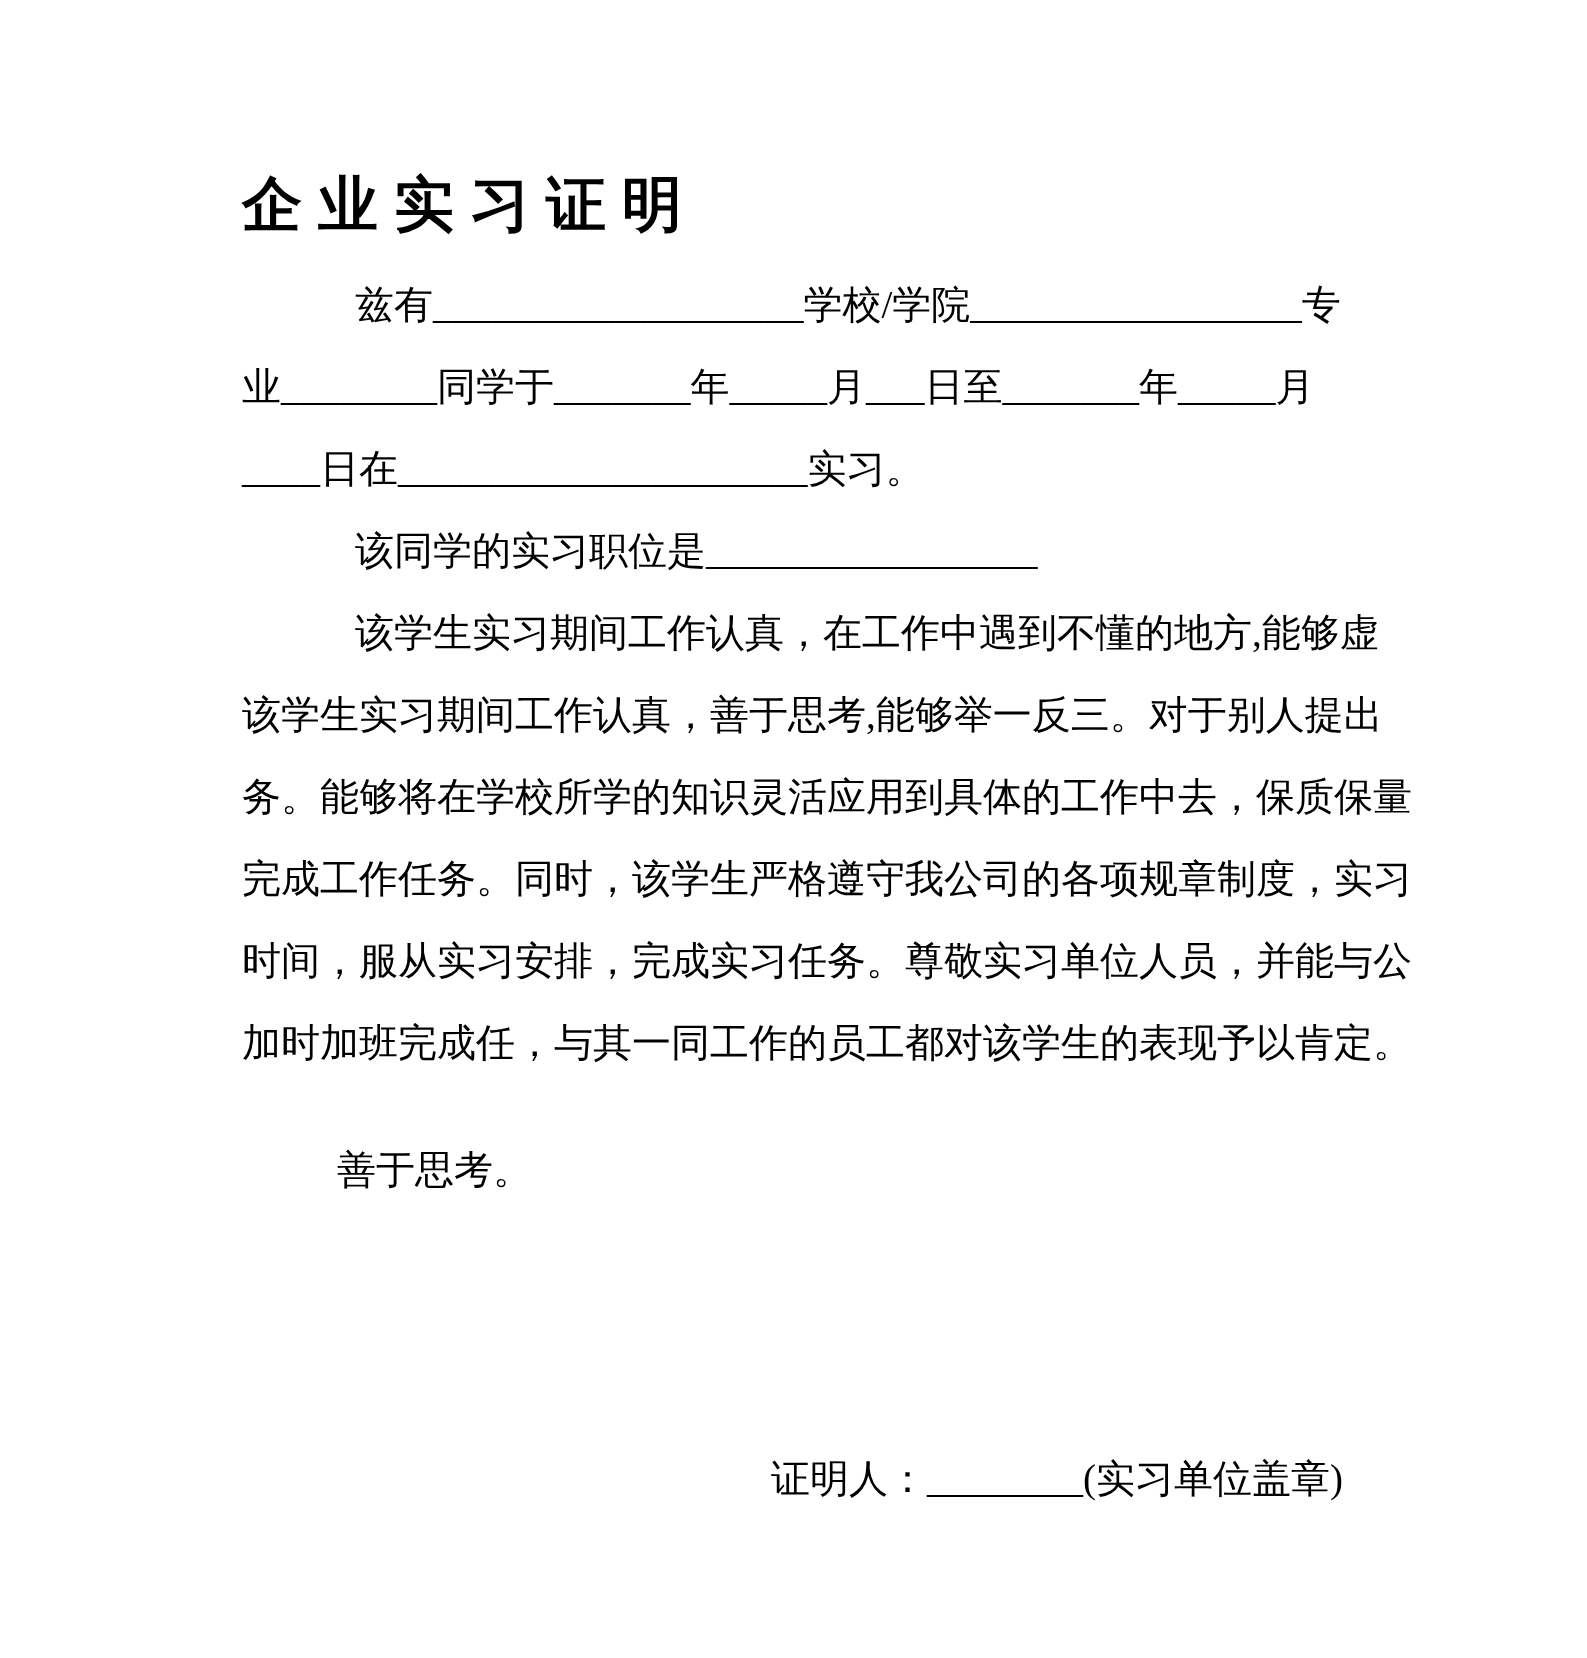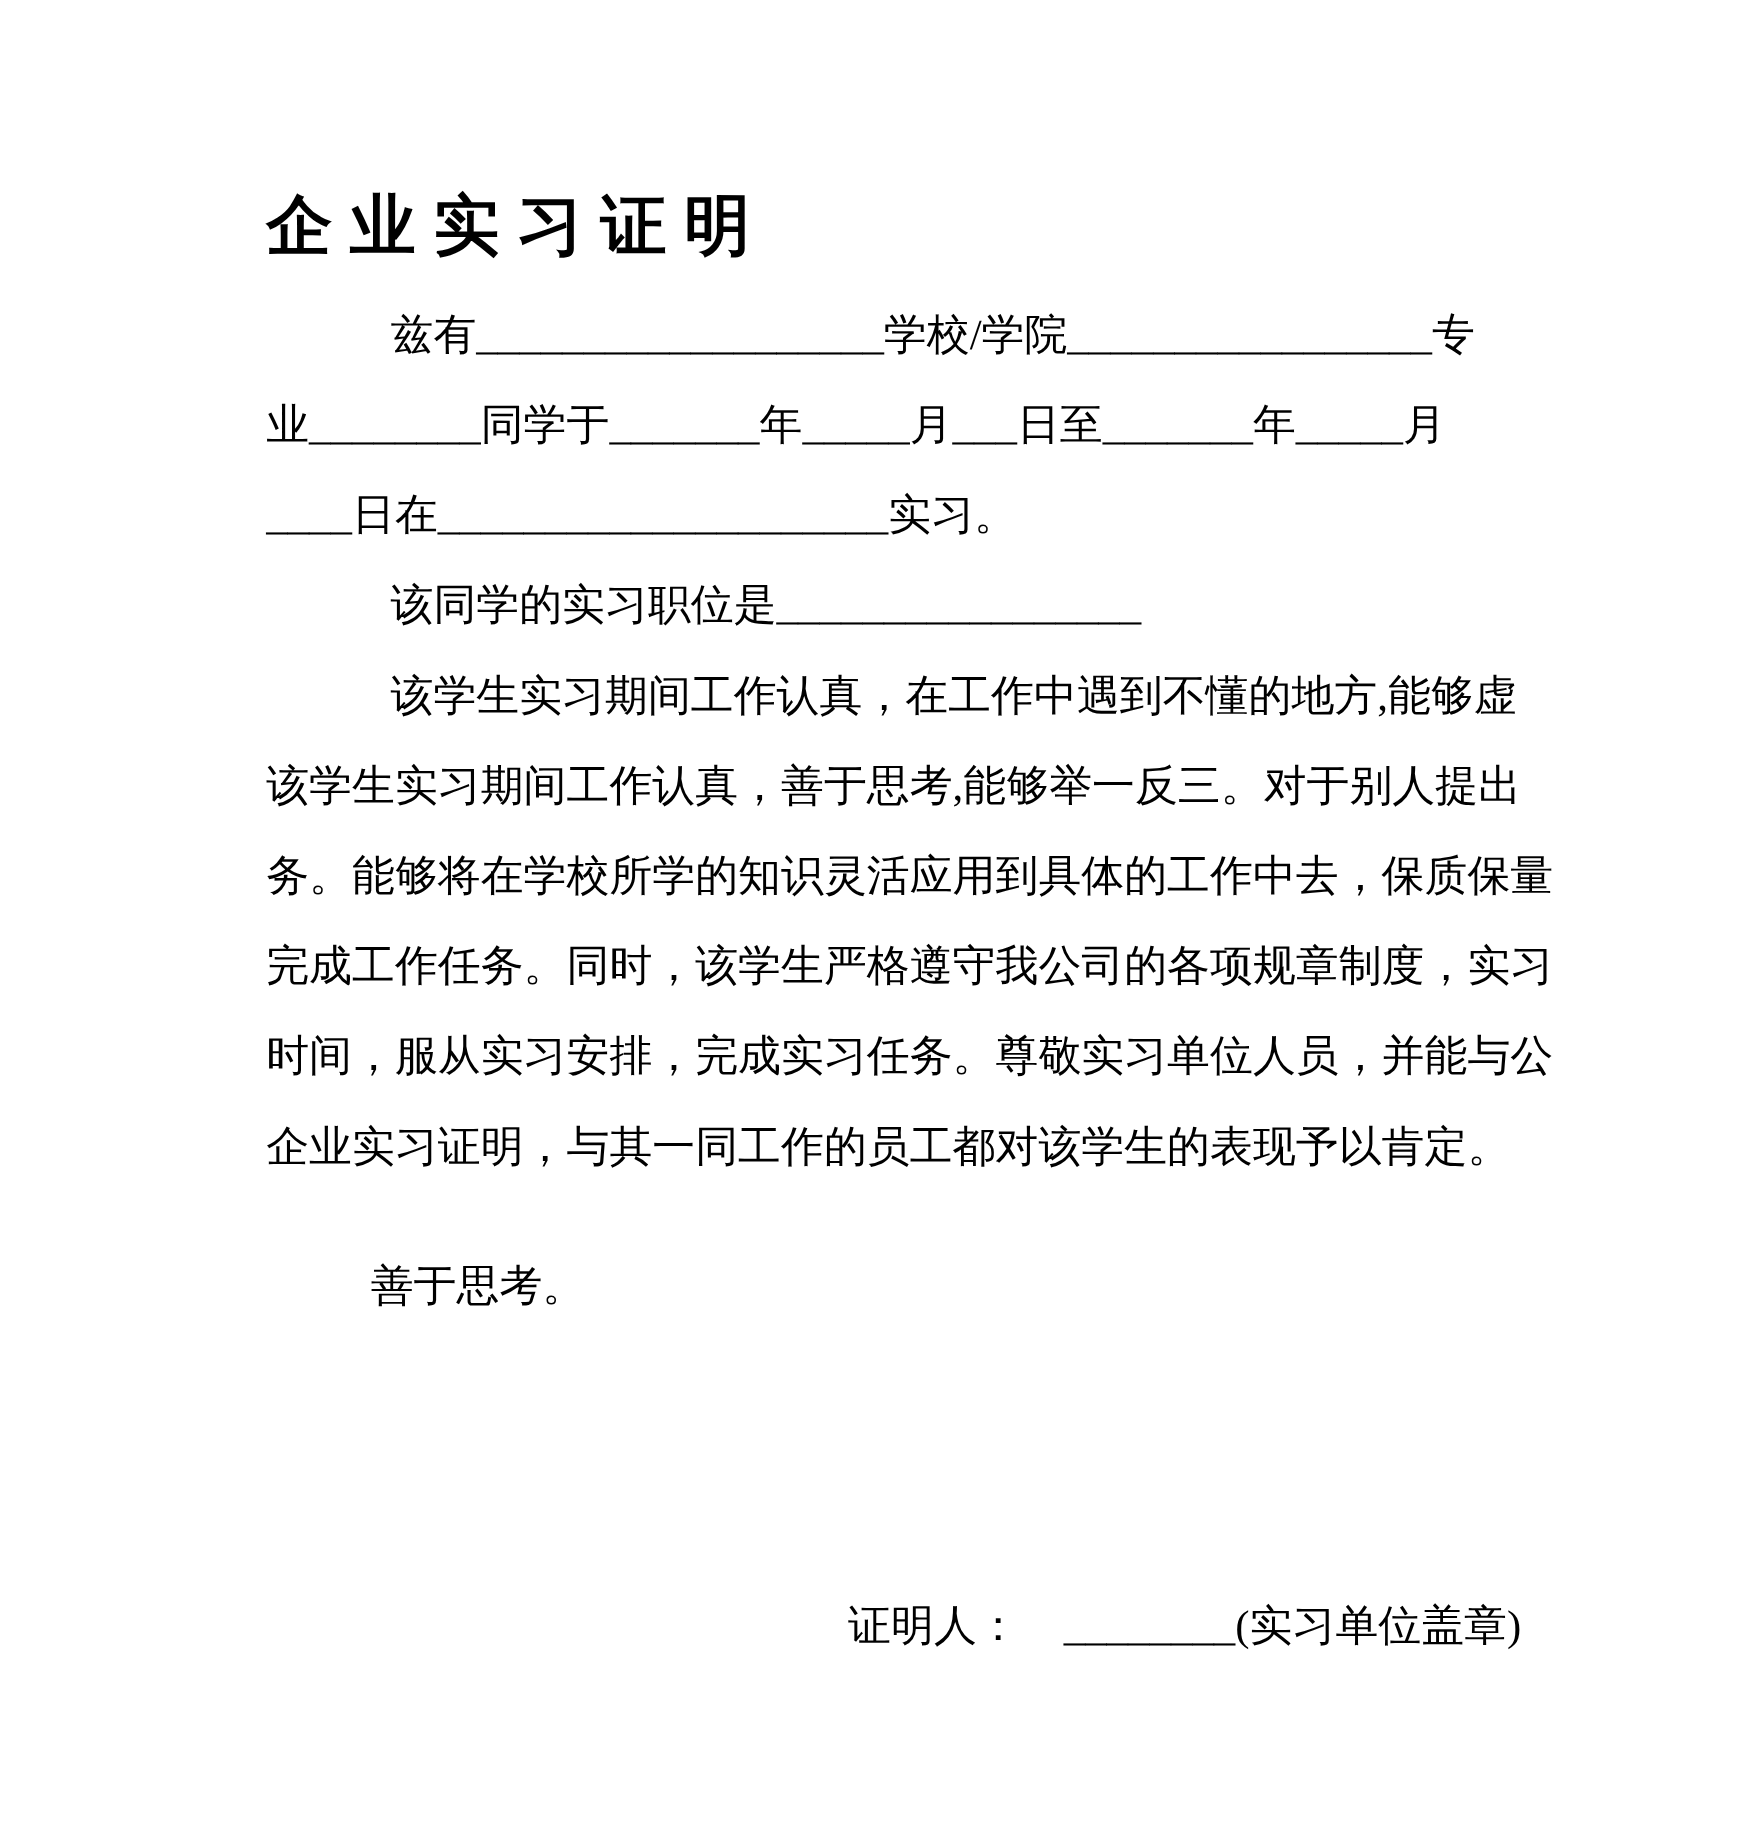--- a/index.html
+++ b/index.html
@@ -42,40 +42,40 @@
   .gap-before { margin-top: 45px; }
   .sig-line {
     margin: 145px 0 0 242px;
     width: 1110px;
     box-sizing: border-box;
     padding-left: 490px;
     font-size: 39px;
     line-height: 82px;
     white-space: pre;
   }
-  .sig-blank { margin-left: 40px; }
+  .sig-blank { }
 </style>
 </head>
 <body>
 
 <div class="page">
 
   <h1 class="doc-title">企业实习证明</h1>
 
   <div class="doc-body">
       <div class="doc-line indent">兹有___________________学校/学院_________________专</div>
       <div class="doc-line">业________同学于_______年_____月___日至_______年_____月</div>
       <div class="doc-line">____日在_____________________实习。</div>
       <div class="doc-line indent">该同学的实习职位是_________________</div>
       <div class="doc-line indent">该学生实习期间工作认真，在工作中遇到不懂的地方,能够虚</div>
       <div class="doc-line">该学生实习期间工作认真，善于思考,能够举一反三。对于别人提出</div>
       <div class="doc-line">务。能够将在学校所学的知识灵活应用到具体的工作中去，保质保量</div>
       <div class="doc-line">完成工作任务。同时，该学生严格遵守我公司的各项规章制度，实习</div>
       <div class="doc-line">时间，服从实习安排，完成实习任务。尊敬实习单位人员，并能与公</div>
-      <div class="doc-line">企业实习证明，与其一同工作的员工都对该学生的表现予以肯定。</div>
+      <div class="doc-line">加时加班完成任，与其一同工作的员工都对该学生的表现予以肯定。</div>
       <div class="doc-line indent-sm gap-before">善于思考。</div>
     </div>
 
   <div class="sig-line">
     <span>证明人：</span><span class="sig-blank">________</span><span>(实习单位盖章)</span>
   </div>
 
 </div>
 
 </body></html>

